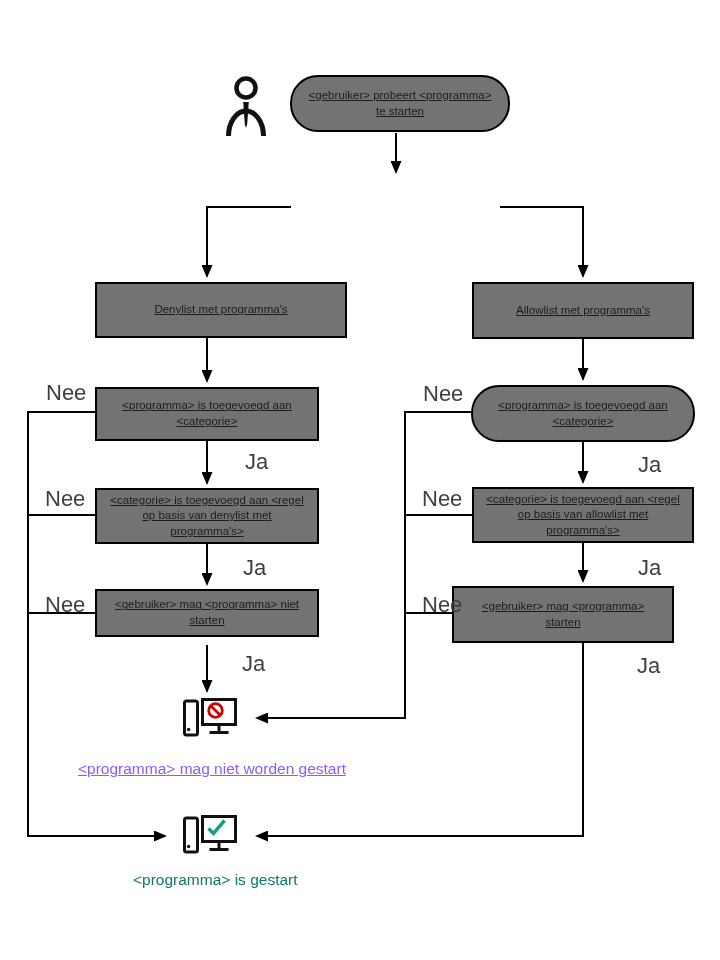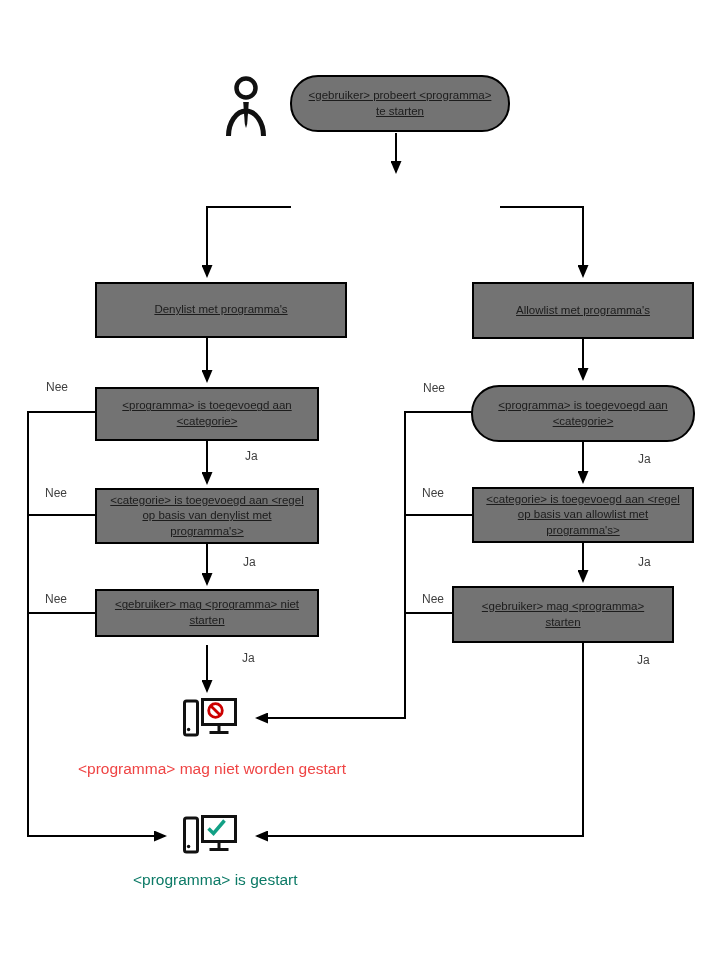--- a/index.html
+++ b/index.html
@@ -5,23 +5,23 @@
   html,body{margin:0;padding:0;background:#fff;}
   .canvas{position:relative;width:720px;height:960px;background:#fff;overflow:hidden;
           font-family:"Liberation Sans", sans-serif;}
   .wires{position:absolute;left:0;top:0;width:720px;height:960px;pointer-events:none;}
   .node{position:absolute;box-sizing:border-box;border:2px solid #000;background:#737373;
         display:flex;align-items:center;justify-content:center;text-align:center;
         font-size:11.5px;line-height:1.35;color:#1c1c1c;padding:4px 12px;text-decoration:underline;}
   .pill{border-radius:28px;}
   .ellipse{border-radius:50%;}
   .align-top{align-items:flex-start;padding-top:11px;}
-  .edge-label{position:absolute;font-size:12px;color:#3f3f3f;}
+  .edge-label{position:absolute;font-size:22px;color:#3f3f3f;}
   .status{position:absolute;font-size:15.5px;white-space:nowrap;}
-  .status.blocked{color:#ef4444;}
+  .status.blocked{color:#8b5cf6;text-decoration:underline;}
   .status.started{color:#0c7a66;text-align:center;}
   .icon{position:absolute;}
 </style>
 </head>
 <body>
 
 <div class="canvas">
 
   <svg class="wires" viewBox="0 0 720 960" xmlns="http://www.w3.org/2000/svg">
     <defs>

